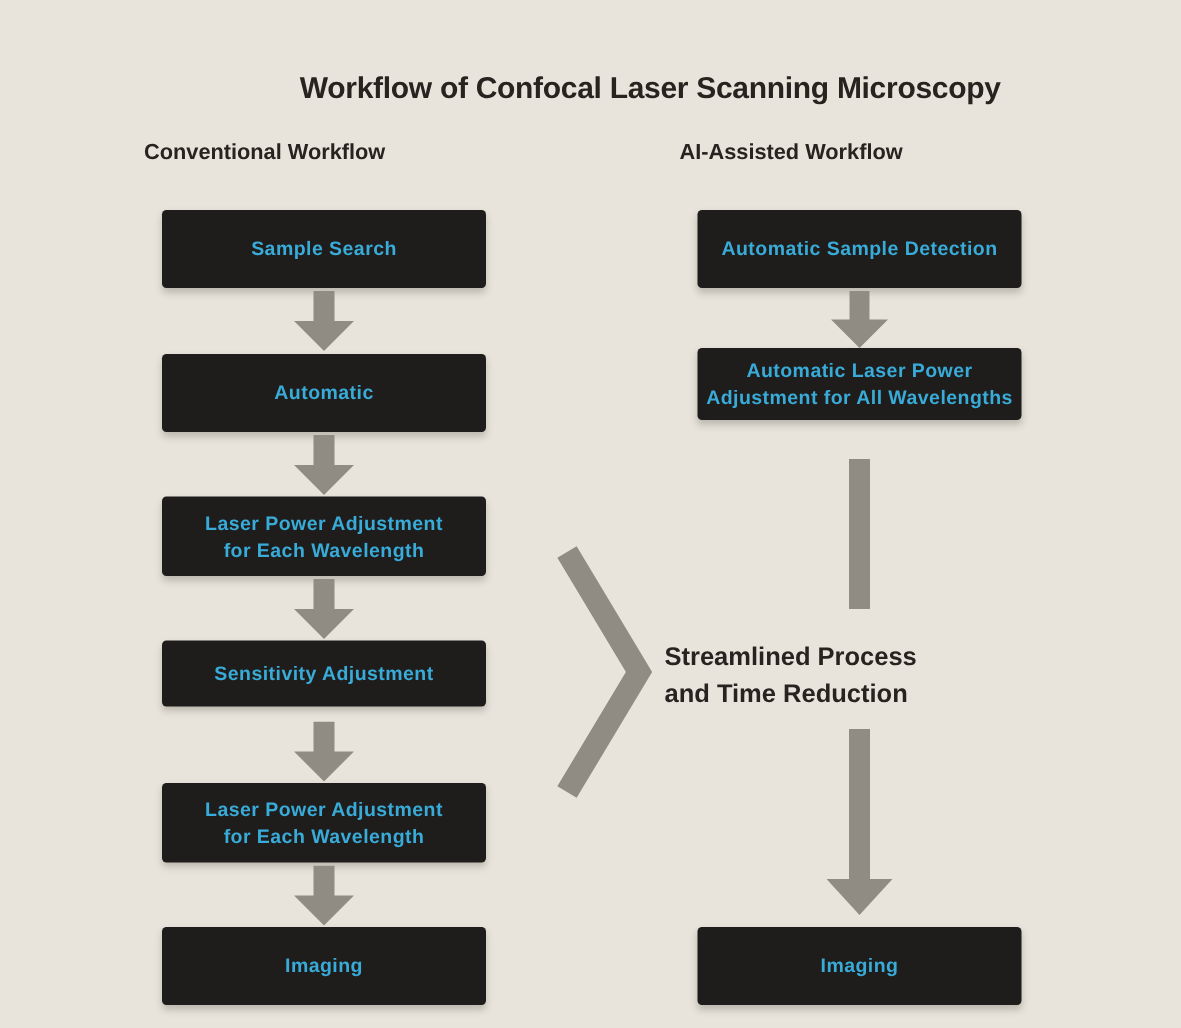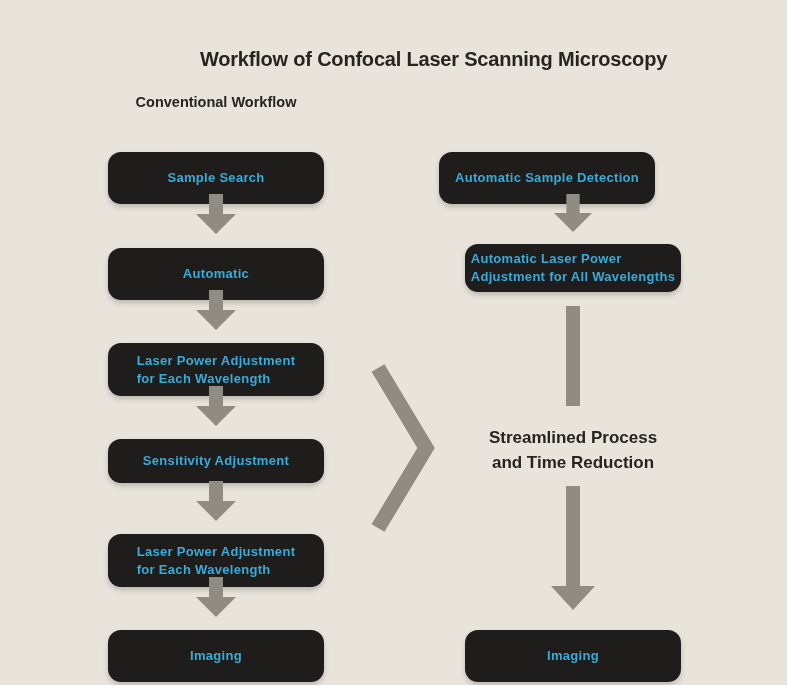--- a/index.html
+++ b/index.html
@@ -20,60 +20,60 @@
   }
   .title{
     position:absolute;left:0;top:48px;width:787px;
     text-align:center;
     font-size:20px;font-weight:bold;letter-spacing:-0.2px;
     color:var(--heading-text);
     margin-left:40px;
   }
   .col-header{
     position:absolute;top:94px;width:240px;
-    text-align:center;
+    text-align:left;
     font-size:14.5px;font-weight:bold;
     color:var(--heading-text);
   }
   .col-header.left{left:96px;}
   .col-header.right{left:453px;}
   .node{
     position:absolute;width:216px;
     background:var(--node-fill);
-    border-radius:13px;
+    border-radius:3px;
     display:flex;align-items:center;justify-content:center;
-    text-align:left;
+    text-align:center;
     color:var(--node-text);
     font-size:13px;font-weight:bold;letter-spacing:0.3px;
     line-height:1.38;
     white-space:pre-line;
     box-shadow:0 3px 5px rgba(60,54,44,0.25);
-    margin-top:12px;
   }
   .arrow{position:absolute;display:block;}
   .arrow rect,.arrow polygon{fill:var(--arrow);}
   .stem{position:absolute;background:var(--arrow);}
   .chevron{position:absolute;display:block;}
   .chevron polyline{fill:none;stroke:var(--arrow);stroke-width:15;stroke-linejoin:miter;stroke-linecap:butt;}
   .annotation{
     position:absolute;left:443px;top:426px;width:260px;
-    text-align:center;
+    text-align:left;
     font-size:17px;font-weight:bold;line-height:1.45;
     color:var(--heading-text);
     white-space:pre-line;
   }
 </style>
 </head>
 <body>
 
 <div class="canvas">
 
   <h1 class="title">Workflow of Confocal Laser Scanning Microscopy</h1>
 
   <div class="col-header left">Conventional Workflow</div>
+  <div class="col-header right">AI-Assisted Workflow</div>
 
   <div class="node" style="left:108px;top:140px;height:52px">Sample Search</div>
   <svg class="arrow" style="left:196px;top:194px" width="40" height="40" viewBox="0 0 40 40">
     <rect x="13" y="0" width="14" height="21"></rect>
       <polygon points="0,20 40,20 20,40"></polygon>
   </svg>
   <div class="node" style="left:108px;top:236px;height:52px">Automatic</div>
   <svg class="arrow" style="left:196px;top:290px" width="40" height="40" viewBox="0 0 40 40">
     <rect x="13" y="0" width="14" height="21"></rect>
       <polygon points="0,20 40,20 20,40"></polygon>
@@ -94,21 +94,21 @@
   <svg class="arrow" style="left:196px;top:577px" width="40" height="40" viewBox="0 0 40 40">
     <rect x="13" y="0" width="14" height="21"></rect>
       <polygon points="0,20 40,20 20,40"></polygon>
   </svg>
   <div class="node" style="left:108px;top:618px;height:52px">Imaging</div>
 
   <svg class="chevron" style="left:362px;top:358px" width="84" height="184" viewBox="0 0 84 184">
     <polyline points="16,10 64,90 16,170"></polyline>
   </svg>
 
-  <div class="node" style="left:439px;top:140px;height:52px">Automatic Sample Detection</div>
+  <div class="node" style="left:465px;top:140px;height:52px">Automatic Sample Detection</div>
   <svg class="arrow" style="left:553px;top:194px" width="40" height="38" viewBox="0 0 40 40">
     <rect x="13" y="0" width="14" height="21"></rect>
       <polygon points="0,20 40,20 20,40"></polygon>
   </svg>
   <div class="node" style="left:465px;top:232px;height:48px">Automatic Laser Power
 Adjustment for All Wavelengths</div>
 
   <div class="stem" style="left:566px;top:306px;width:14px;height:100px"></div>
 
   <div class="annotation">Streamlined Process

